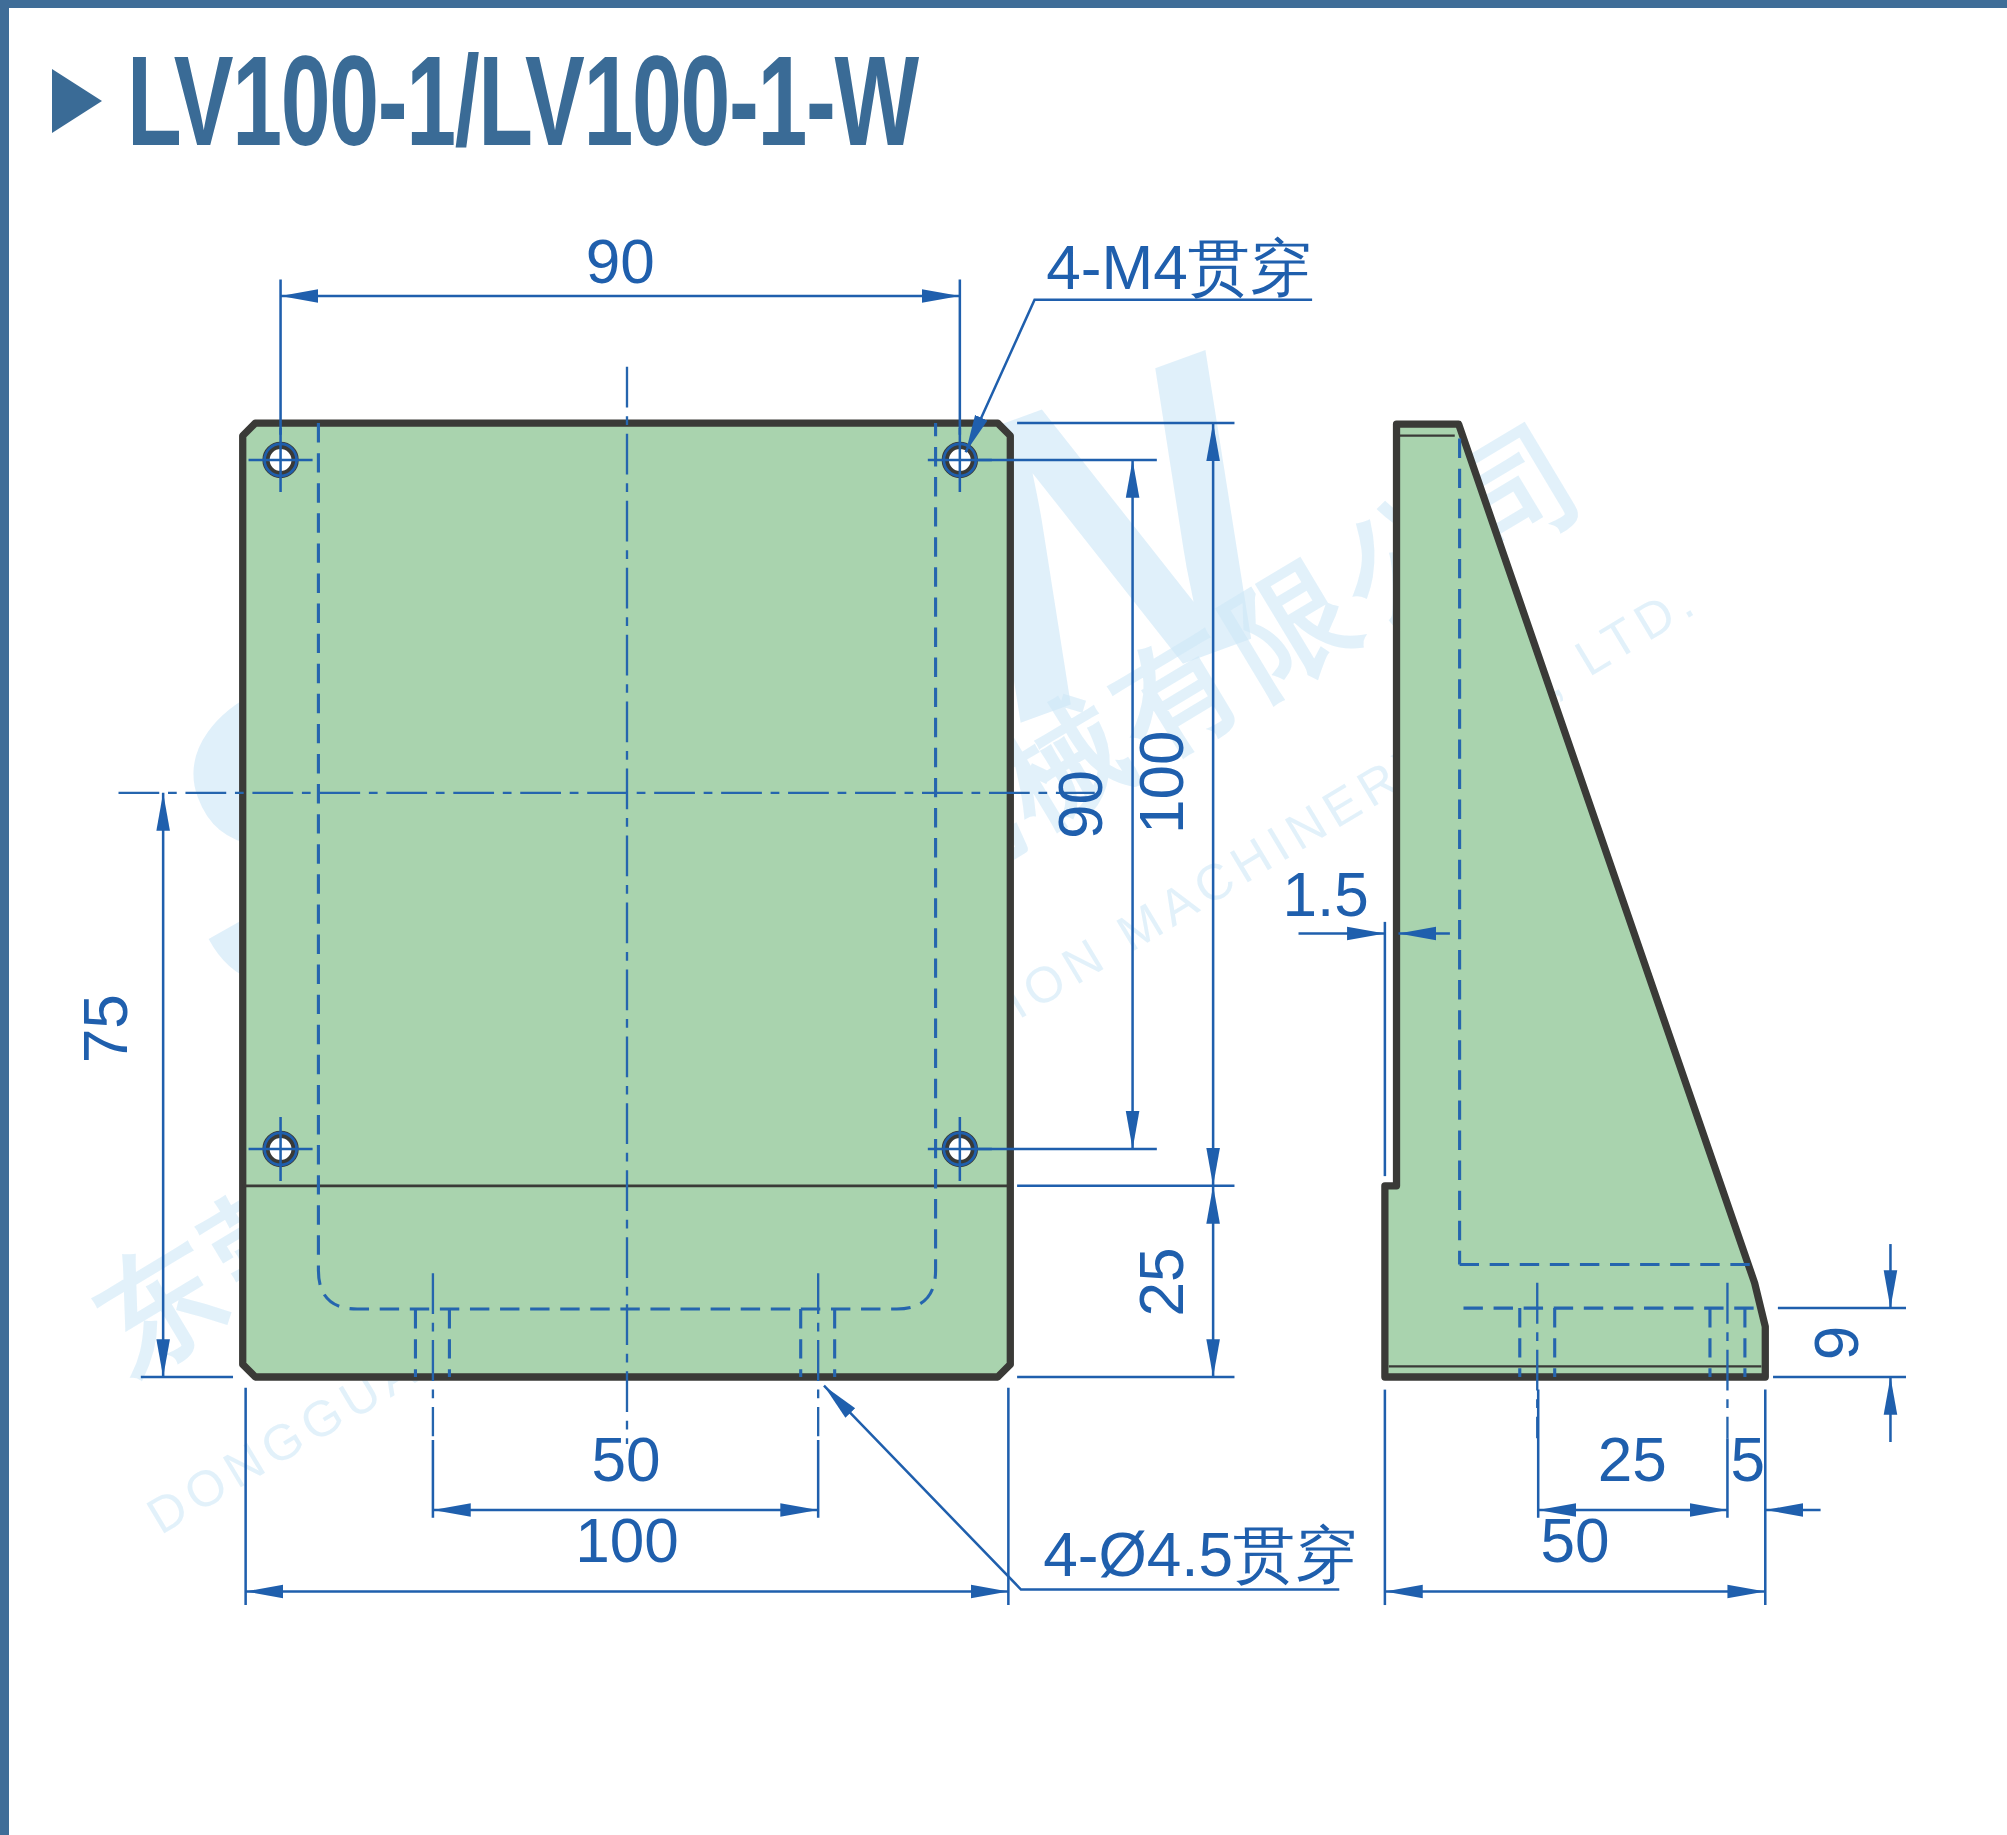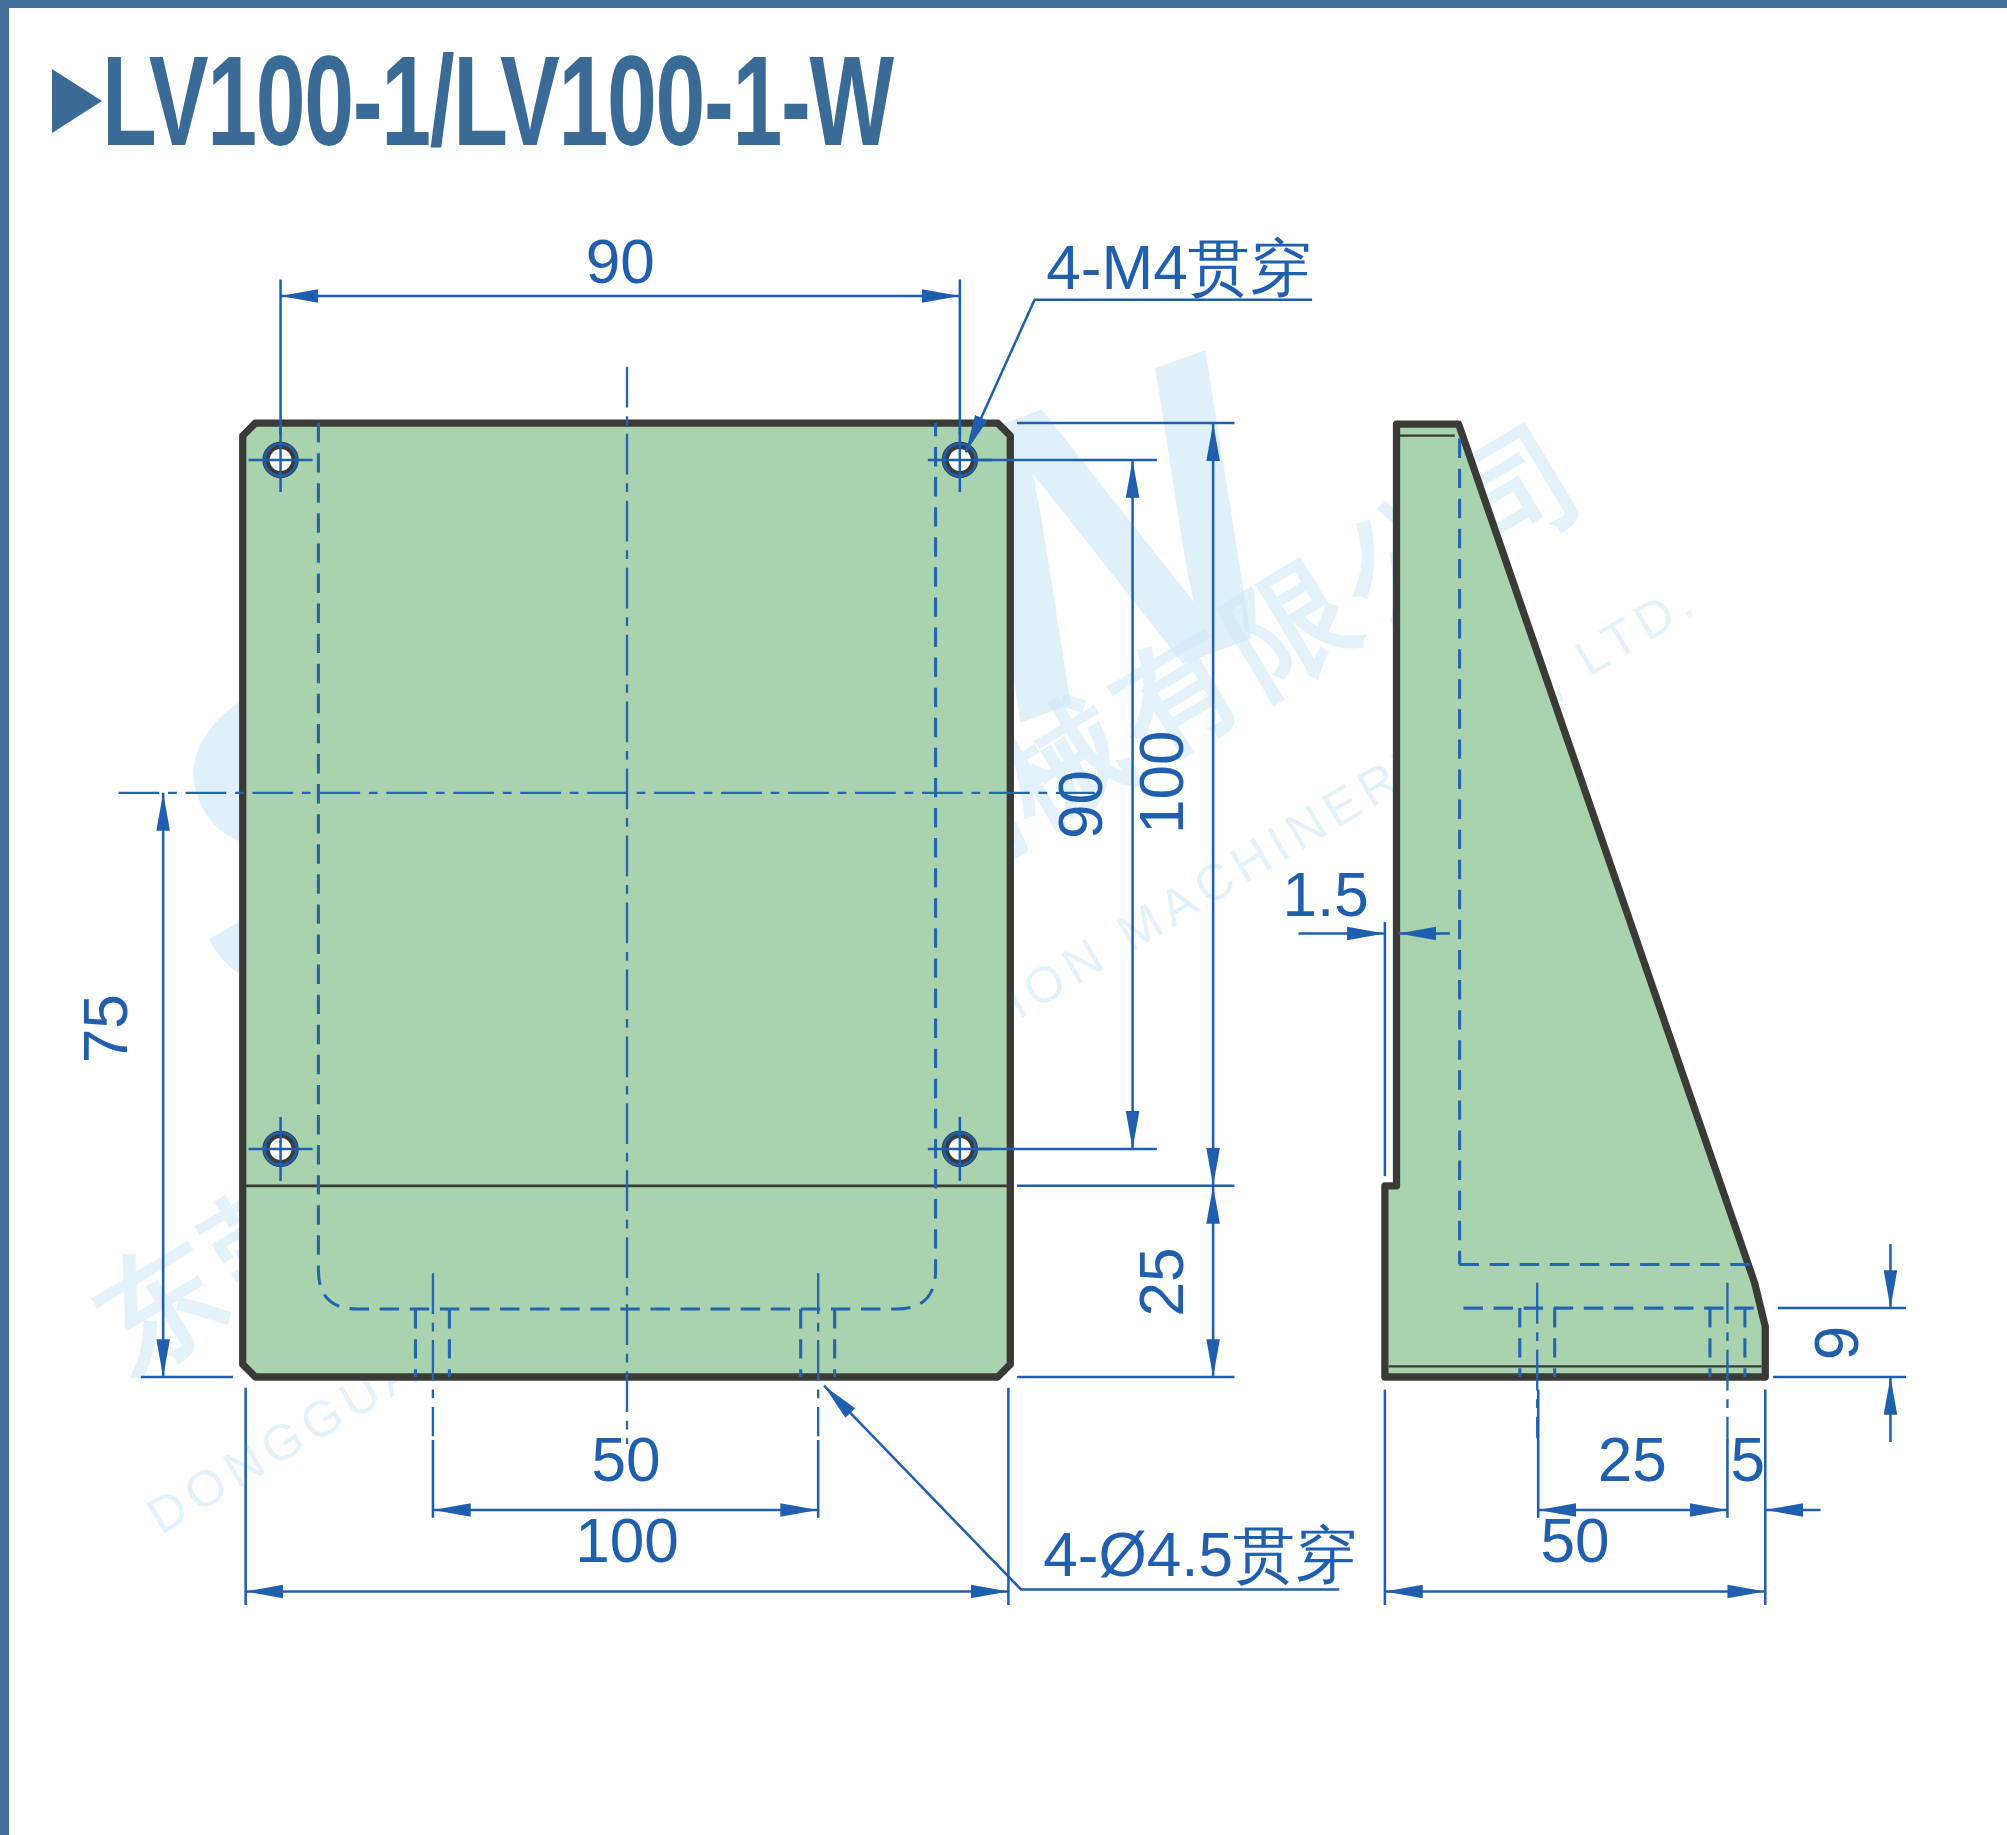--- a/index.html
+++ b/index.html
@@ -1,19 +1,19 @@
 <!DOCTYPE html>
 <html><head>
 <meta charset="utf-8">
 <style>
   html,body{margin:0;padding:0;background:#ffffff;width:2008px;height:1836px;overflow:hidden;
     font-family:"Liberation Sans", sans-serif;}
   .frame-left{position:absolute;left:0;top:0;width:8.7px;height:1836px;background:#3f6d98;}
   .frame-top{position:absolute;left:0;top:0;width:2008px;height:7.8px;background:#3f6d98;}
-  .title-row{position:absolute;left:52px;top:37px;display:flex;align-items:center;}
+  .title-row{position:absolute;left:52px;top:37px;display:flex;align-items:center;gap:25px;}
   .title-marker{width:0;height:0;border-left:50px solid #3a6b96;border-top:32px solid transparent;
     border-bottom:32px solid transparent;}
   .title-text{color:#3a6b96;font-size:128px;font-weight:bold;line-height:1;
     transform:scaleX(0.70);transform-origin:left center;white-space:nowrap;letter-spacing:-1.9px;}
   svg{position:absolute;left:0;top:0;}
   .outline{fill:#a9d3ae;stroke:#3a3a37;stroke-width:7.5;stroke-linejoin:round;}
   .thin{stroke:#3a3a37;stroke-width:2.4;fill:none;}
   .stepline{stroke:#3a3a37;stroke-width:2.8;fill:none;}
   .dim{stroke:#1f5fad;stroke-width:2.6;fill:none;}
   .hid{stroke:#2565ae;stroke-width:3.2;fill:none;stroke-dasharray:20 11;}

